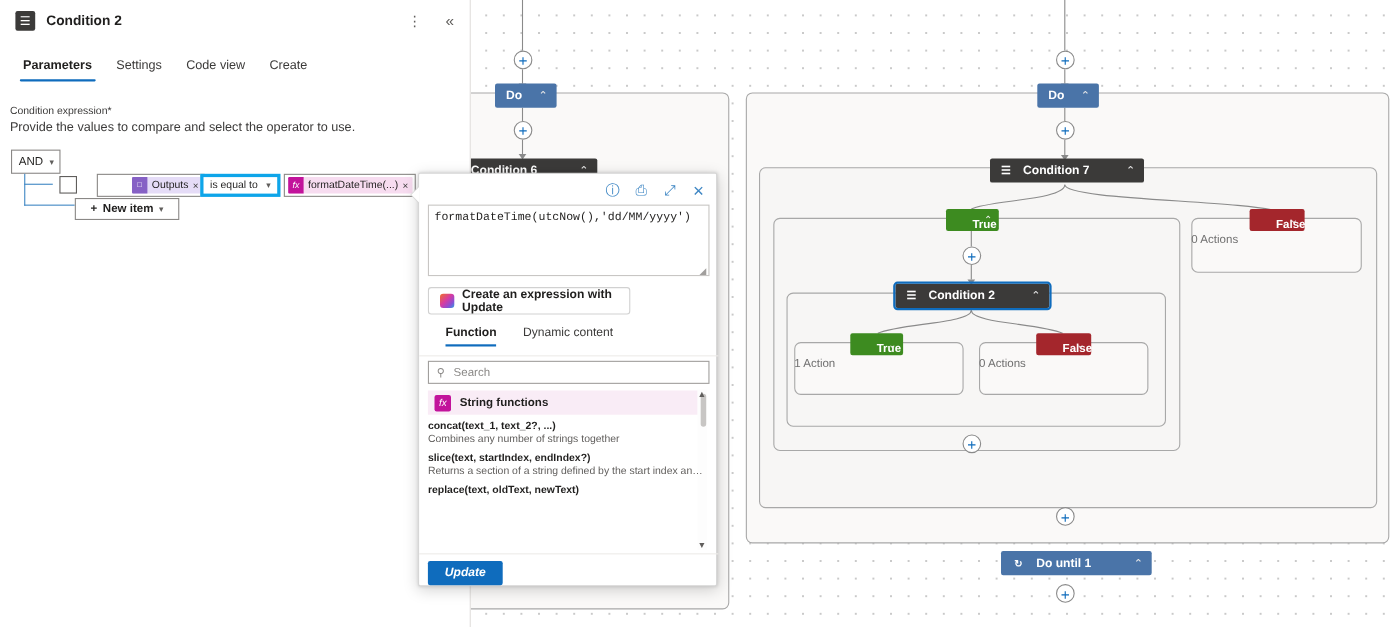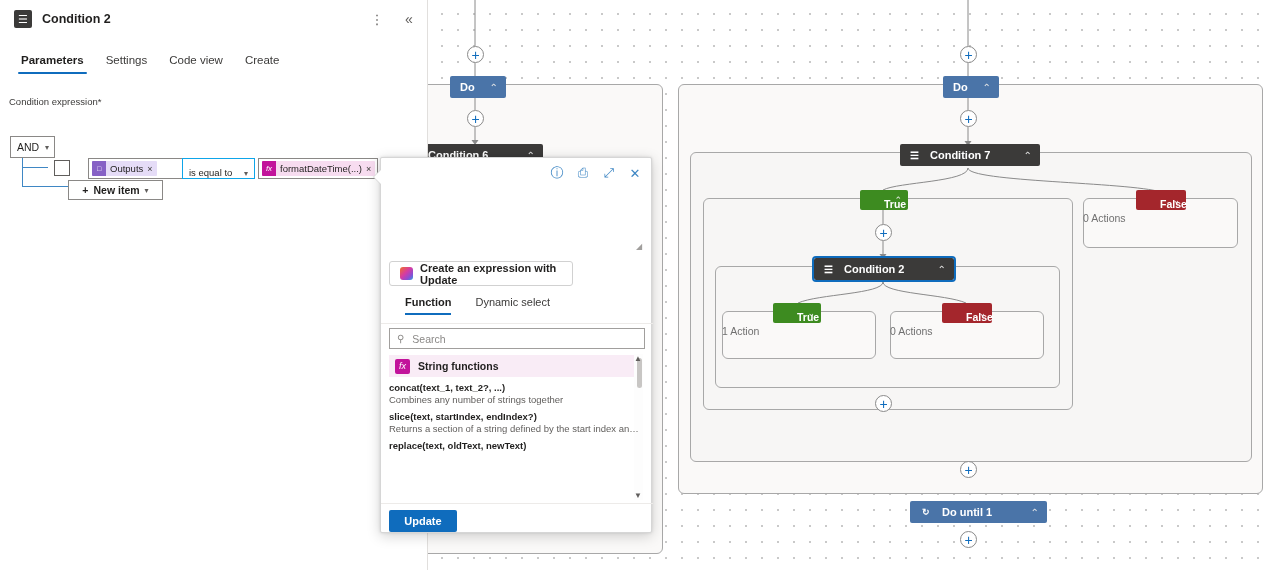--- a/index.html
+++ b/index.html
@@ -197,23 +197,23 @@
     border-radius: 1px 0 0 1px;
   }
   .chip-outputs { background: #e5dcf7; }
   .chip-outputs .chip-icon { background: #8661c5; font-style: normal; font-size: 7px;}
   .chip-expr { background: #f7dcf0; }
   .chip-expr .chip-icon { background: #c2139b; }
   .chip .chip-x { margin-left: 4px; color: #3b3a39; font-size: 9px; }
 
   .op-select {
     position: absolute;
-    height: 21px; border: 1px solid #0ea5e9; background: #fff;
+    height: 21px; border: 3px solid #0ea5e9; background: #fff;
     font-size: 10.5px; color: #201f1e;
-    display: flex; align-items: flex-end; padding-left: 6px;
+    display: flex; align-items: center; padding-left: 6px;
     cursor: pointer;
   }
   .op-select .chev { position: absolute; right: 6px; font-size: 8px; color: #605e5c; }
 
   .new-item-btn {
     position: absolute; left: 68px; top: 180px;
     width: 95px; height: 20px;
     border: 1px solid #8a8886; background: #fff;
     display: flex; align-items: center; justify-content: center;
     gap: 5px;
@@ -351,20 +351,21 @@
     background: #edebe9;
   }
   .update-btn {
     position: absolute; left: 8px; top: 352px;
     width: 68px; height: 22px;
     background: #0f6cbd; color: #fff;
     border: none; border-radius: 2px;
     font-size: 11px; font-weight: bold;
     font-family: "Liberation Sans", sans-serif;
     cursor: pointer;
+    font-style: italic;
   }
   .popup-caret {
     position: absolute; left: -7px; top: 12px;
     width: 0; height: 0;
     border-top: 7px solid transparent;
     border-bottom: 7px solid transparent;
     border-right: 7px solid #ffffff;
     filter: drop-shadow(-1px 0 0 #d6d6d6);
   }
 </style>
@@ -499,33 +500,34 @@
     <div class="tabs">
       <div class="tab active">Parameters</div>
       <div class="tab">Settings</div>
       <div class="tab">Code view</div>
       <div class="tab">Create</div>
     </div>
 
     <div class="field-label">
       <span>Condition expression</span><span class="req">*</span>
     </div>
+    <div class="field-desc">Provide the values to compare and select the operator to use.</div>
 
     <div class="and-select">
       <span>AND</span>
       <span class="chev">▾</span>
     </div>
 
     <div class="tree-line" style="left:22px; top:158px; width:1px; height:29px;"></div>
     <div class="tree-line" style="left:22px; top:167px; width:26px; height:1px;"></div>
     <div class="tree-line" style="left:22px; top:186px; width:46px; height:1px;"></div>
 
     <div class="row-checkbox"></div>
 
-    <div class="token-field" style="left:88px; top:158px; width:98px;">
+    <div class="token-field" style="left:88px; top:158px; width:98px;padding-left:28px;">
       <span class="chip chip-outputs">
         <span class="chip-icon">□</span>
         <span>Outputs</span>
         <span class="chip-x">×</span>
       </span>
     </div>
 
     <div class="op-select" style="left:182px; top:158px; width:73px;">
       <span style="font-size:9.5px;">is equal to</span>
       <span class="chev">▾</span>
@@ -549,30 +551,31 @@
   <div id="expr-popup">
     <div class="popup-caret"></div>
 
     <div class="popup-toolbar">
       <div class="ticon">ⓘ</div>
       <div class="ticon">⎙</div>
       <div class="ticon">⤢</div>
       <div class="ticon">✕</div>
     </div>
 
+    <textarea class="expr-textarea" spellcheck="false" style="">formatDateTime(utcNow(),'dd/MM/yyyy')</textarea>
     <div class="resize-grip">◢</div>
 
     <div class="copilot-btn">
       <span class="copilot-glyph"></span>
       <span>Create an expression with Update</span>
     </div>
 
     <div class="popup-tabs">
       <div class="popup-tab active">Function</div>
-      <div class="popup-tab">Dynamic select</div>
+      <div class="popup-tab">Dynamic content</div>
     </div>
     <div class="popup-divider"></div>
 
     <div class="search-box">
       <span class="mag">⚲</span>
       <input type="text" placeholder="Search" style="">
     </div>
 
     <div class="fn-group-header">
       <span class="fx-badge">fx</span>

